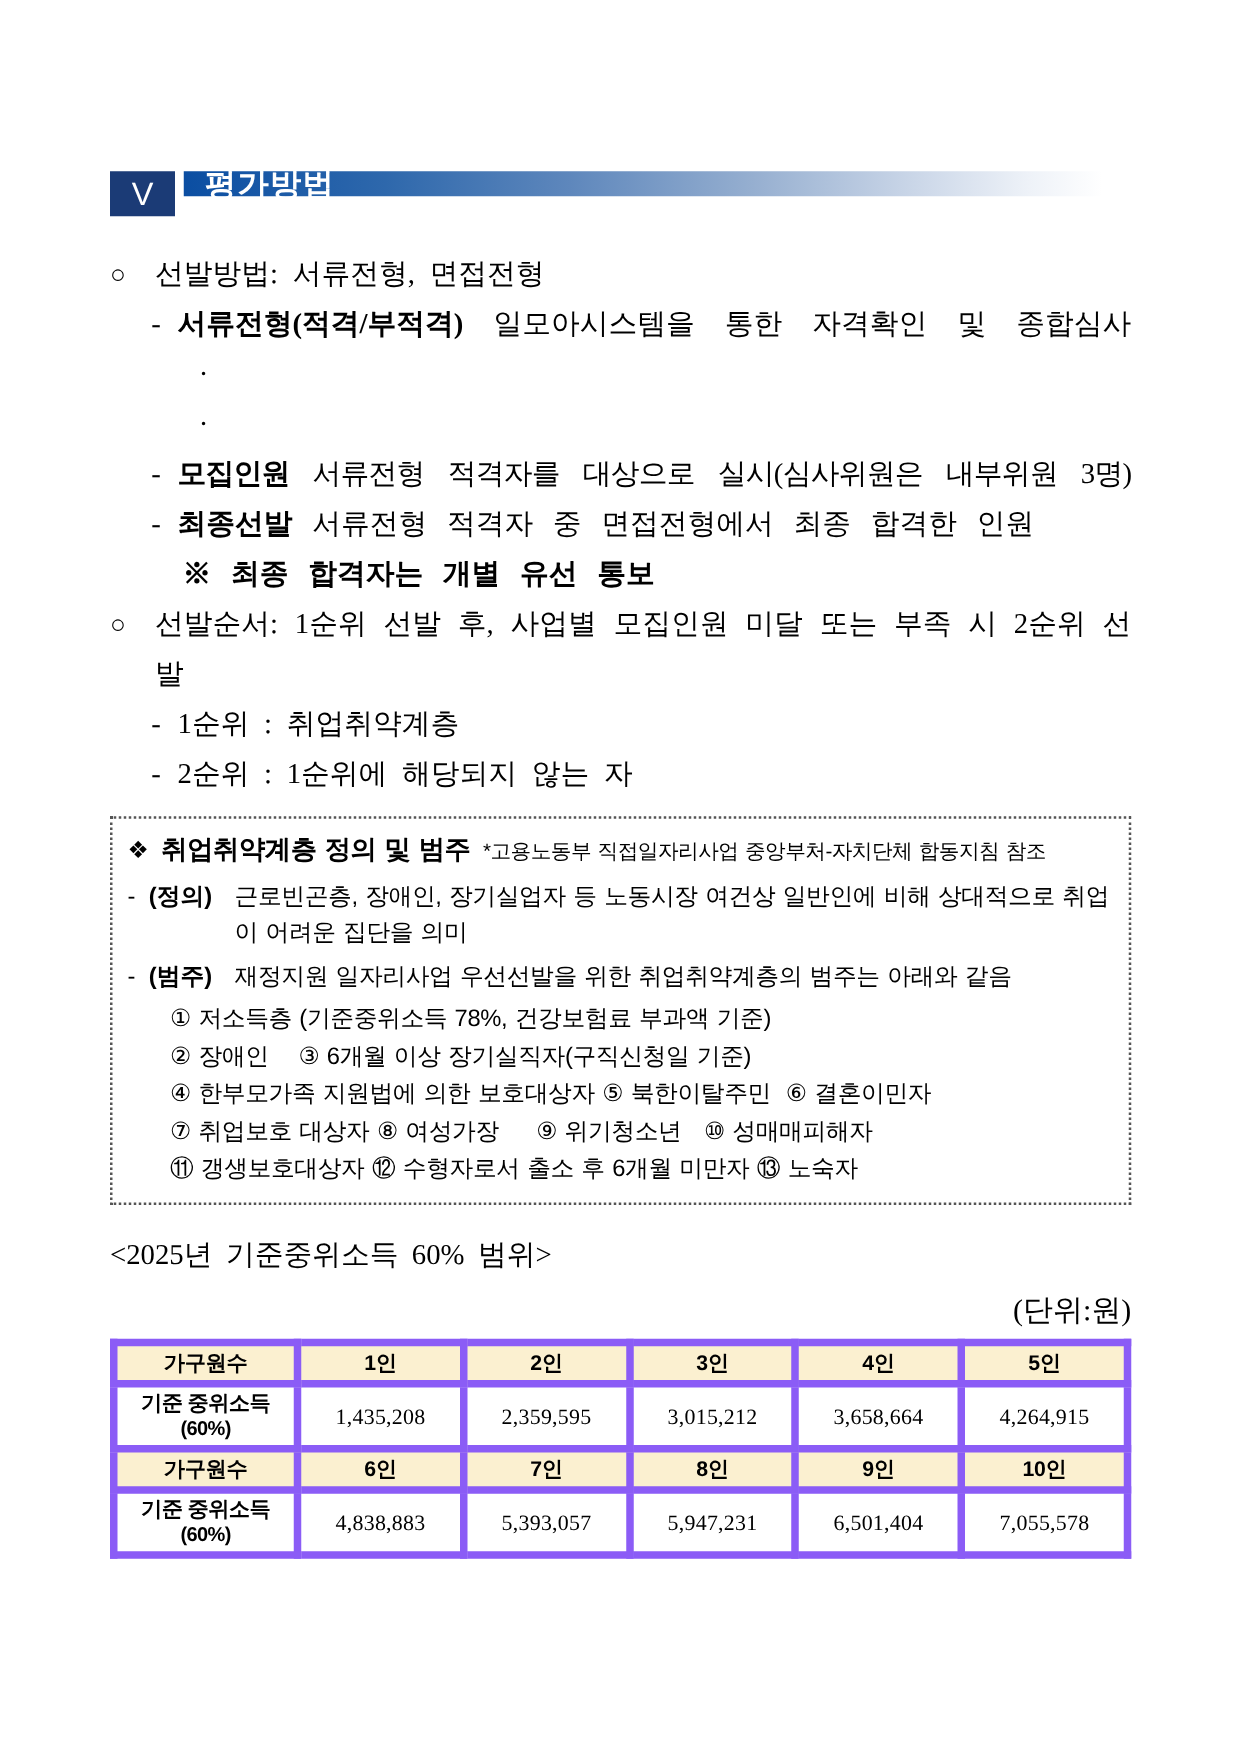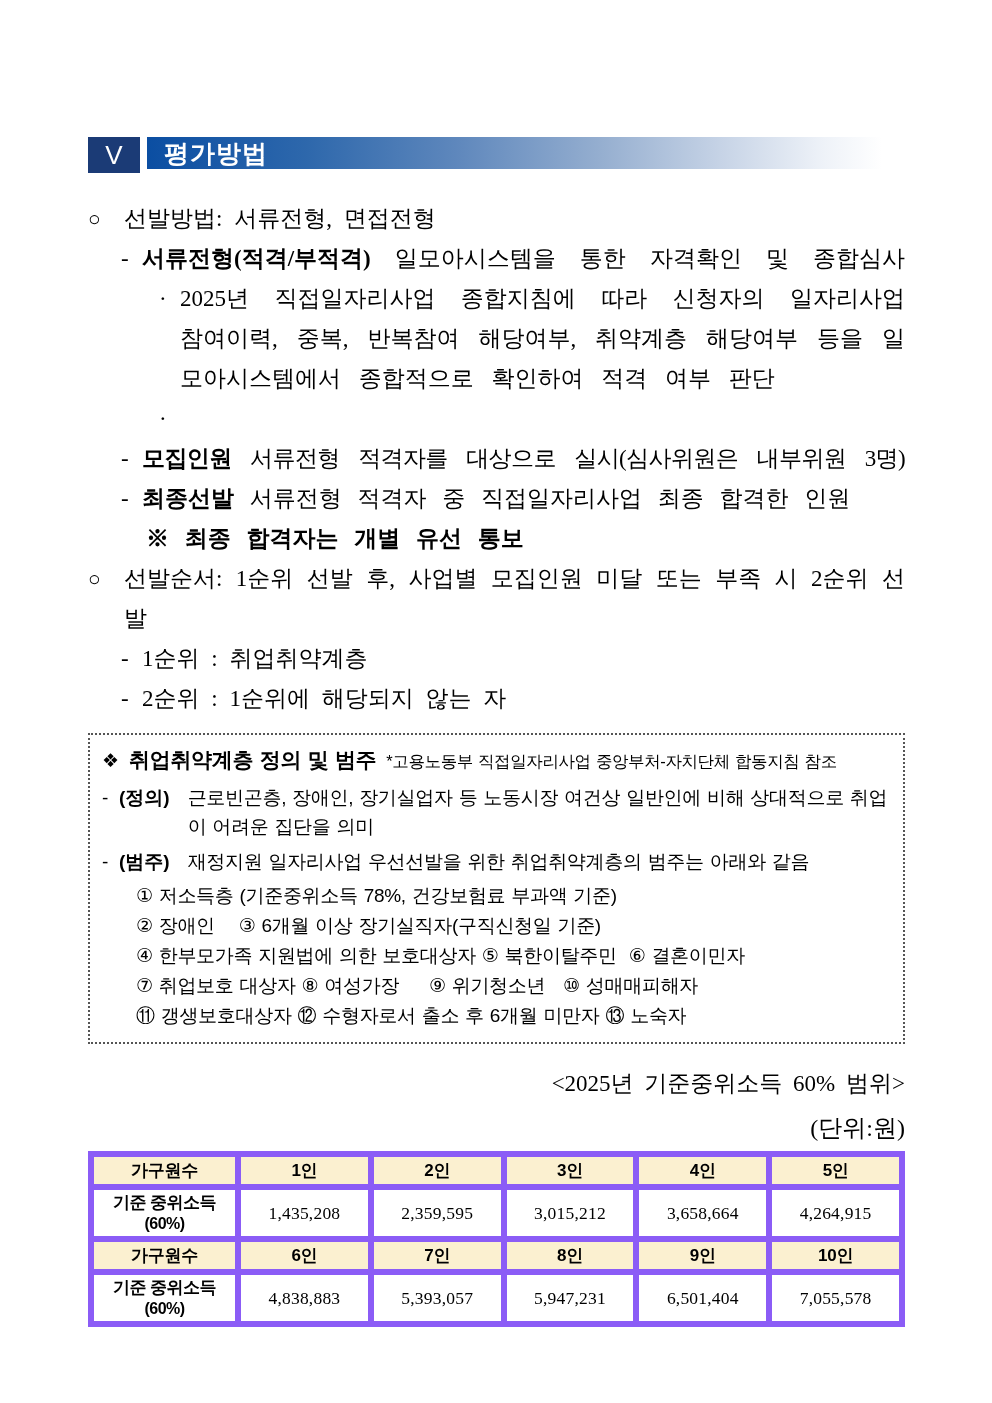--- a/index.html
+++ b/index.html
@@ -23,21 +23,21 @@
   .section-header{ display:flex; height:36px; }
   .numeral-box{
     width:52px; height:36px;
     background:#1B3B76;
     color:#fff;
     font-family:var(--sans);
     font-size:26px;
     display:flex; align-items:center; justify-content:center;
   }
   .title-bar{
-    width:735px; height:32px;
+    width:735px; height:20px;
     margin-left:7px;
     background:linear-gradient(90deg,
       #0B4EA2 0%, #2E68AC 22%, #5E87BC 42%,
       #96AFD0 62%, #C6D3E6 78%, #EEF2F8 92%, #FFFFFF 100%);
     display:flex; align-items:center;
   }
   .title-text{
     color:#ffffff;
     font-family:var(--sans);
     font-weight:bold;
@@ -85,21 +85,21 @@
   .box-row{ display:flex; line-height:29px; margin-top:6px; }
   .box-dash{ width:17px; }
   .box-label{ font-weight:bold; margin-right:18px; white-space:nowrap; }
   .box-text{ flex:1; letter-spacing:-0.3px; }
   .box-items{ padding-left:34px; margin-top:5px; }
   .box-item{ line-height:30px; white-space:pre-wrap; letter-spacing:-0.3px; }
 
   
   .table-title{
     margin-top:24px;
-    text-align:right;
+    text-align:left;
     font-size:23px;
     word-spacing:5px;
   }
   .unit-row{
     text-align:right;
     font-size:24px;
     margin-top:13px;
     margin-bottom:7px;
   }
   table.income{
@@ -161,40 +161,39 @@
     <div class="row row-l1">
       <span class="dash">-</span>
       <div class="txt jlast">
         <b>서류전형(적격/부적격)</b>
         <span>일모아시스템을 통한 자격확인 및 종합심사</span>
       </div>
     </div>
 
     <div class="row row-l2">
       <span class="dot">·</span>
-      <div class="txt para">2025년 직접일자리사업 종합지침에 따라 신청자의 일자리사업 참여이력, 중복, 반복참여 해당여부, 취약계층 해당여부 등을 일모아시스템에서 종합적으로 확인하여 적격 여부 판단</div>
     </div>
 
     <div class="row row-l2">
       <span class="dot">·</span>
     </div>
 
     <div class="row row-l1">
       <span class="dash">-</span>
       <div class="txt jlast cond">
         <b>모집인원</b>
         <span>서류전형 적격자를 대상으로 실시(심사위원은 내부위원 3명)</span>
       </div>
     </div>
 
     <div class="row row-l1">
       <span class="dash">-</span>
       <div class="txt ws-wide">
         <b>최종선발</b>
-        <span>서류전형 적격자 중 직접일자리사업 최종 합격한 인원</span>
+        <span>서류전형 적격자 중 면접전형에서 최종 합격한 인원</span>
       </div>
     </div>
 
     <div class="note-line">※ 최종 합격자는 개별 유선 통보</div>
 
     <div class="row">
       <span class="mk">○</span>
       <div class="txt jlast">선발순서: 1순위 선발 후, 사업별 모집인원 미달 또는 부족 시 2순위 선발</div>
     </div>
 

